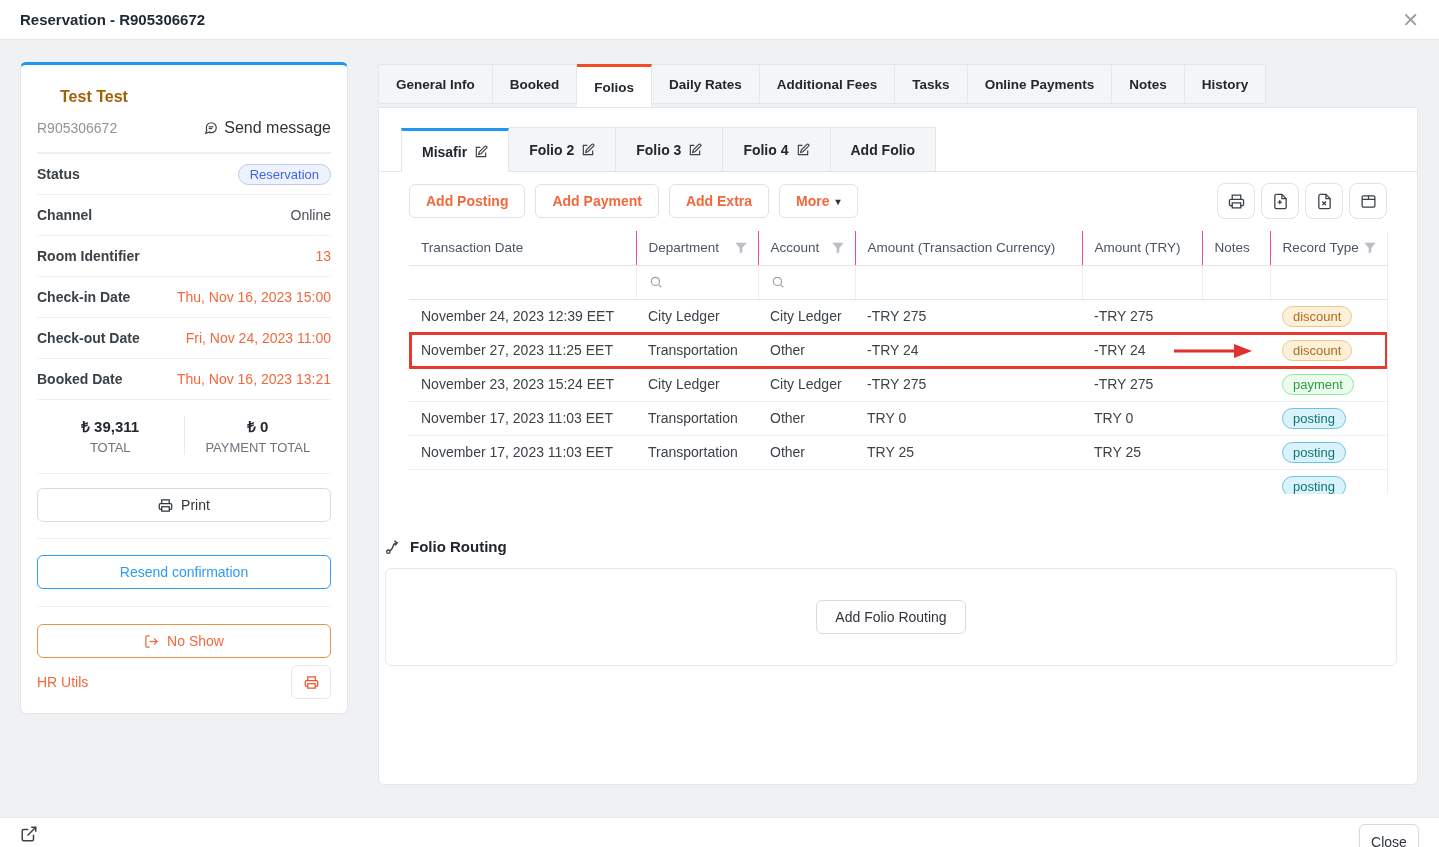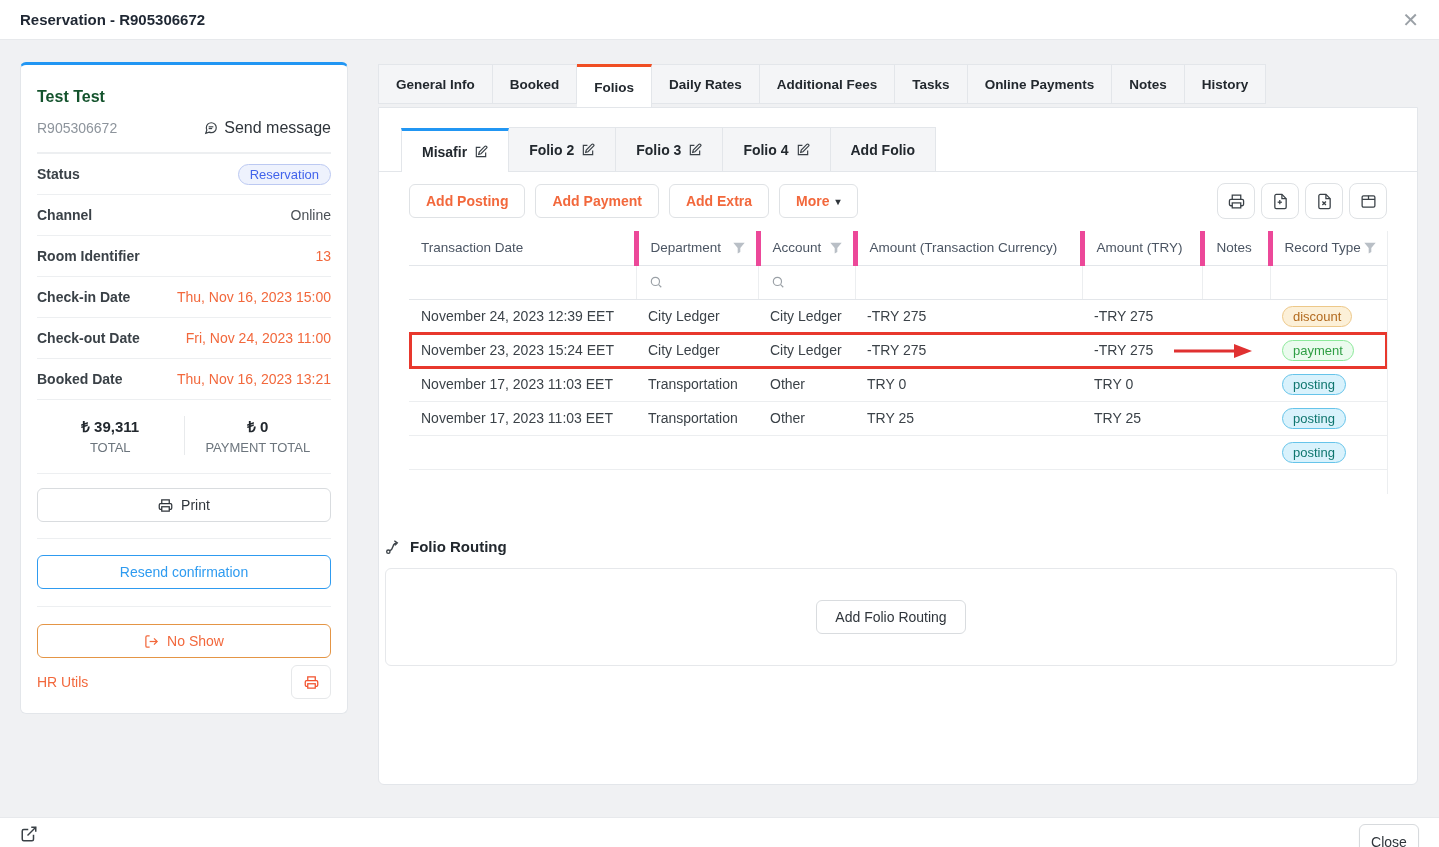--- a/index.html
+++ b/index.html
@@ -11,21 +11,21 @@
   .modal-title { font-size:15px; font-weight:bold; color:#1f2733; }
   .modal-close { margin-left:auto; font-size:20px; color:#9aa0a6; cursor:pointer; line-height:1; }
 
   
   .modal-footer { position:absolute; left:0; right:0; bottom:0; height:30px; background:#fff; border-top:1px solid #e7e9ec; z-index:30; }
   .share-btn { position:absolute; left:20px; top:7px; width:18px; height:18px; color:#3a4147; cursor:pointer; }
   .close-btn { position:absolute; right:20px; top:6px; height:36px; width:60px; background:#fff; border:1px solid #d7dadd; border-radius:6px; font-size:14px; color:#2f353b; font-family:inherit; cursor:pointer; box-shadow:0 1px 2px rgba(0,0,0,.05); }
 
   
   .sidebar-card { position:absolute; left:20px; top:62px; width:328px; background:#fff; border:1px solid #e3e6ea; border-top:3px solid #2196f3; border-radius:6px; padding:0 16px 14px 16px; }
-  .guest-name { margin-top:23px; font-size:16px; font-weight:bold; color:#14532d; }
+  .guest-name { margin-top:23px; font-size:16px; font-weight:bold; color:#a16207;margin-left:23px; }
   .code-row { display:flex; align-items:center; justify-content:space-between; margin:13px 0 15px; }
   .res-code { font-size:14px; color:#8d949c; }
   .send-msg { display:flex; align-items:center; gap:6px; font-size:16px; color:#2f353b; cursor:pointer; }
   .sb-divider { border-top:1px solid #edeff1; }
   .field-row { height:41px; display:flex; align-items:center; justify-content:space-between; border-top:1px solid #edeff1; }
   .field-row:first-of-type { border-top:none; }
   .field-label { font-size:14px; font-weight:bold; color:#3a4147; }
   .field-value { font-size:14px; color:#4a5056; }
   .field-value.orange { color:#f2683c; }
   .status-badge { font-size:13px; color:#4263eb; background:#eef2fd; border:1px solid #bcc9f2; border-radius:11px; padding:2px 11px; }
@@ -62,21 +62,21 @@
   .btn-group { display:flex; gap:10px; }
   .action-btn { height:34px; padding:0 16px; background:#fff; border:1px solid #dfe2e5; border-radius:6px; font-size:14px; font-weight:600; color:#f2683c; font-family:inherit; cursor:pointer; display:flex; align-items:center; gap:6px; }
   .caret { color:#2f353b; font-size:10px; }
   .icon-group { display:flex; gap:6px; }
   .tool-btn { width:38px; height:36px; background:#fff; border:1px solid #dfe2e5; border-radius:8px; color:#3a4147; display:flex; align-items:center; justify-content:center; cursor:pointer; }
 
   
   .table-wrap { margin-top:12px; height:263px; overflow:hidden; position:relative; width:979px; border-right:1px solid #eceef0; }
   table { border-collapse:collapse; table-layout:fixed; width:978px; }
   col.c0{width:227px} col.c1{width:122px} col.c2{width:97px} col.c3{width:227px} col.c4{width:120px} col.c5{width:68px} col.c6{width:117px}
-  th { height:34px; font-size:13.5px; font-weight:normal; color:#4b5563; text-align:left; padding:0 10px 0 12px; border-bottom:1px solid #e3e6ea; border-right:5px solid #ec4899; position:relative; }
+  th { height:34px; font-size:13.5px; font-weight:normal; color:#4b5563; text-align:left; padding:0 10px 0 12px; border-bottom:1px solid #e3e6ea; border-right:1px solid #ec4899; position:relative; }
   th:last-child { border-right:none; }
   .th-inner { display:flex; align-items:center; justify-content:space-between; }
   .funnel { width:14px; height:14px; color:#b9bfc6; flex:none; }
   .filter-row td { height:34px; border-bottom:1px solid #e3e6ea; border-right:1px solid #eceef0; padding:0 12px; }
   .filter-row td:last-child { border-right:none; }
   .mag { width:14px; height:14px; color:#9aa0a6; }
   .data-row td { height:34px; font-size:14px; color:#3b4248; padding:0 10px 0 12px; border-bottom:1px solid #eceef0; white-space:nowrap; overflow:hidden; }
   .badge { display:inline-block; font-size:13px; padding:2px 10px; border-radius:11px; border:1px solid transparent; }
   .badge[data-variant="discount"] { color:#b26a1f; background:#fcf0d8; border-color:#edc889; }
   .badge[data-variant="payment"]  { color:#2f9e44; background:#ebfbee; border-color:#8ce99a; }
@@ -352,20 +352,29 @@
           <tr class="data-row">
             <td>November 24, 2023 12:39 EET</td>
             <td>City Ledger</td>
             <td>City Ledger</td>
             <td>-TRY 275</td>
             <td>-TRY 275</td>
             <td></td>
             <td><span class="badge" data-variant="discount">discount</span></td>
           </tr>
           <tr class="data-row">
+            <td>November 27, 2023 11:25 EET</td>
+            <td>Transportation</td>
+            <td>Other</td>
+            <td>-TRY 24</td>
+            <td>-TRY 24</td>
+            <td></td>
+            <td><span class="badge" data-variant="discount">discount</span></td>
+          </tr>
+          <tr class="data-row">
             <td>November 23, 2023 15:24 EET</td>
             <td>City Ledger</td>
             <td>City Ledger</td>
             <td>-TRY 275</td>
             <td>-TRY 275</td>
             <td></td>
             <td><span class="badge" data-variant="payment">payment</span></td>
           </tr>
           <tr class="data-row">
             <td>November 17, 2023 11:03 EET</td>

